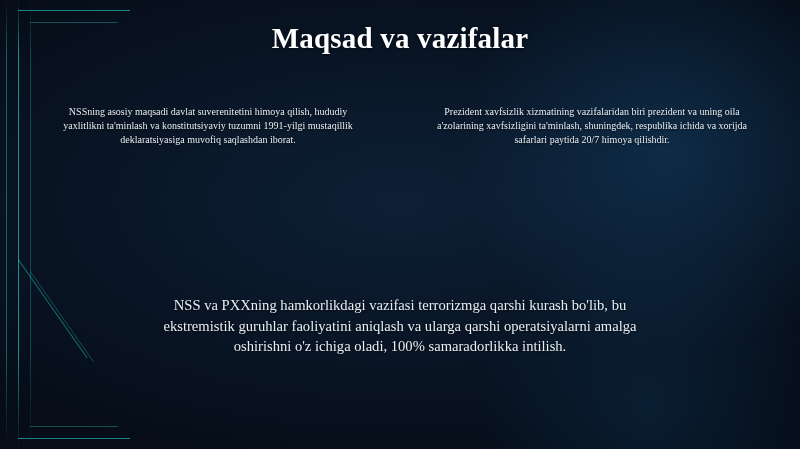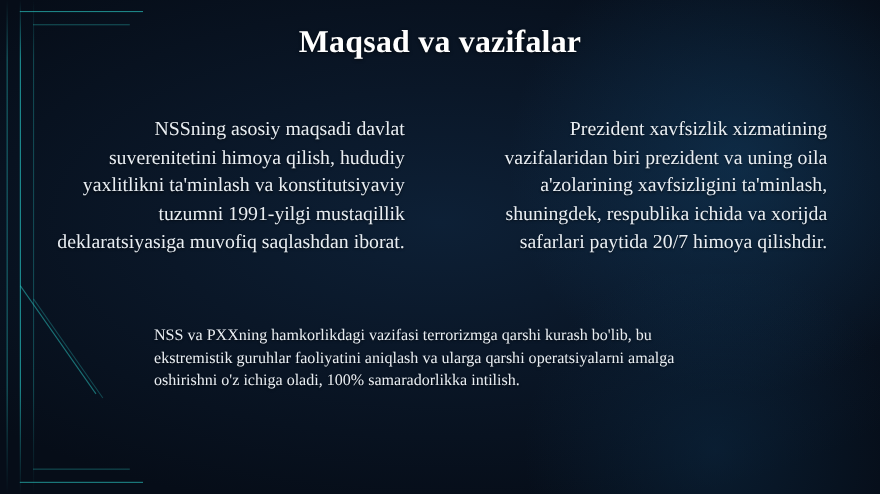--- a/index.html
+++ b/index.html
@@ -98,33 +98,34 @@
     top: 105px;
     left: 48px;
     width: 704px;
     display: flex;
     justify-content: space-between;
     gap: 36px;
   }
   .col {
     width: 320px;
     color: #e9eef3;
-    font-size: 18px;
+    font-size: 10px;
     line-height: 1.42;
-    text-align: right;
+    text-align: center;
     text-shadow: 0 1px 2px rgba(0,0,0,.55);
   }
   .bottom-block {
     position: absolute;
     top: 295px;
     left: 140px;
     width: 520px;
     color: #e9eef3;
     font-size: 14.6px;
     line-height: 1.42;
+    text-align: center;
     text-shadow: 0 1px 2px rgba(0,0,0,.55);
   }
 </style>
 </head>
 <body>
 
 <div class="slide">
 
   <div class="glow-right"></div>
   <div class="glow-bottom"></div>

